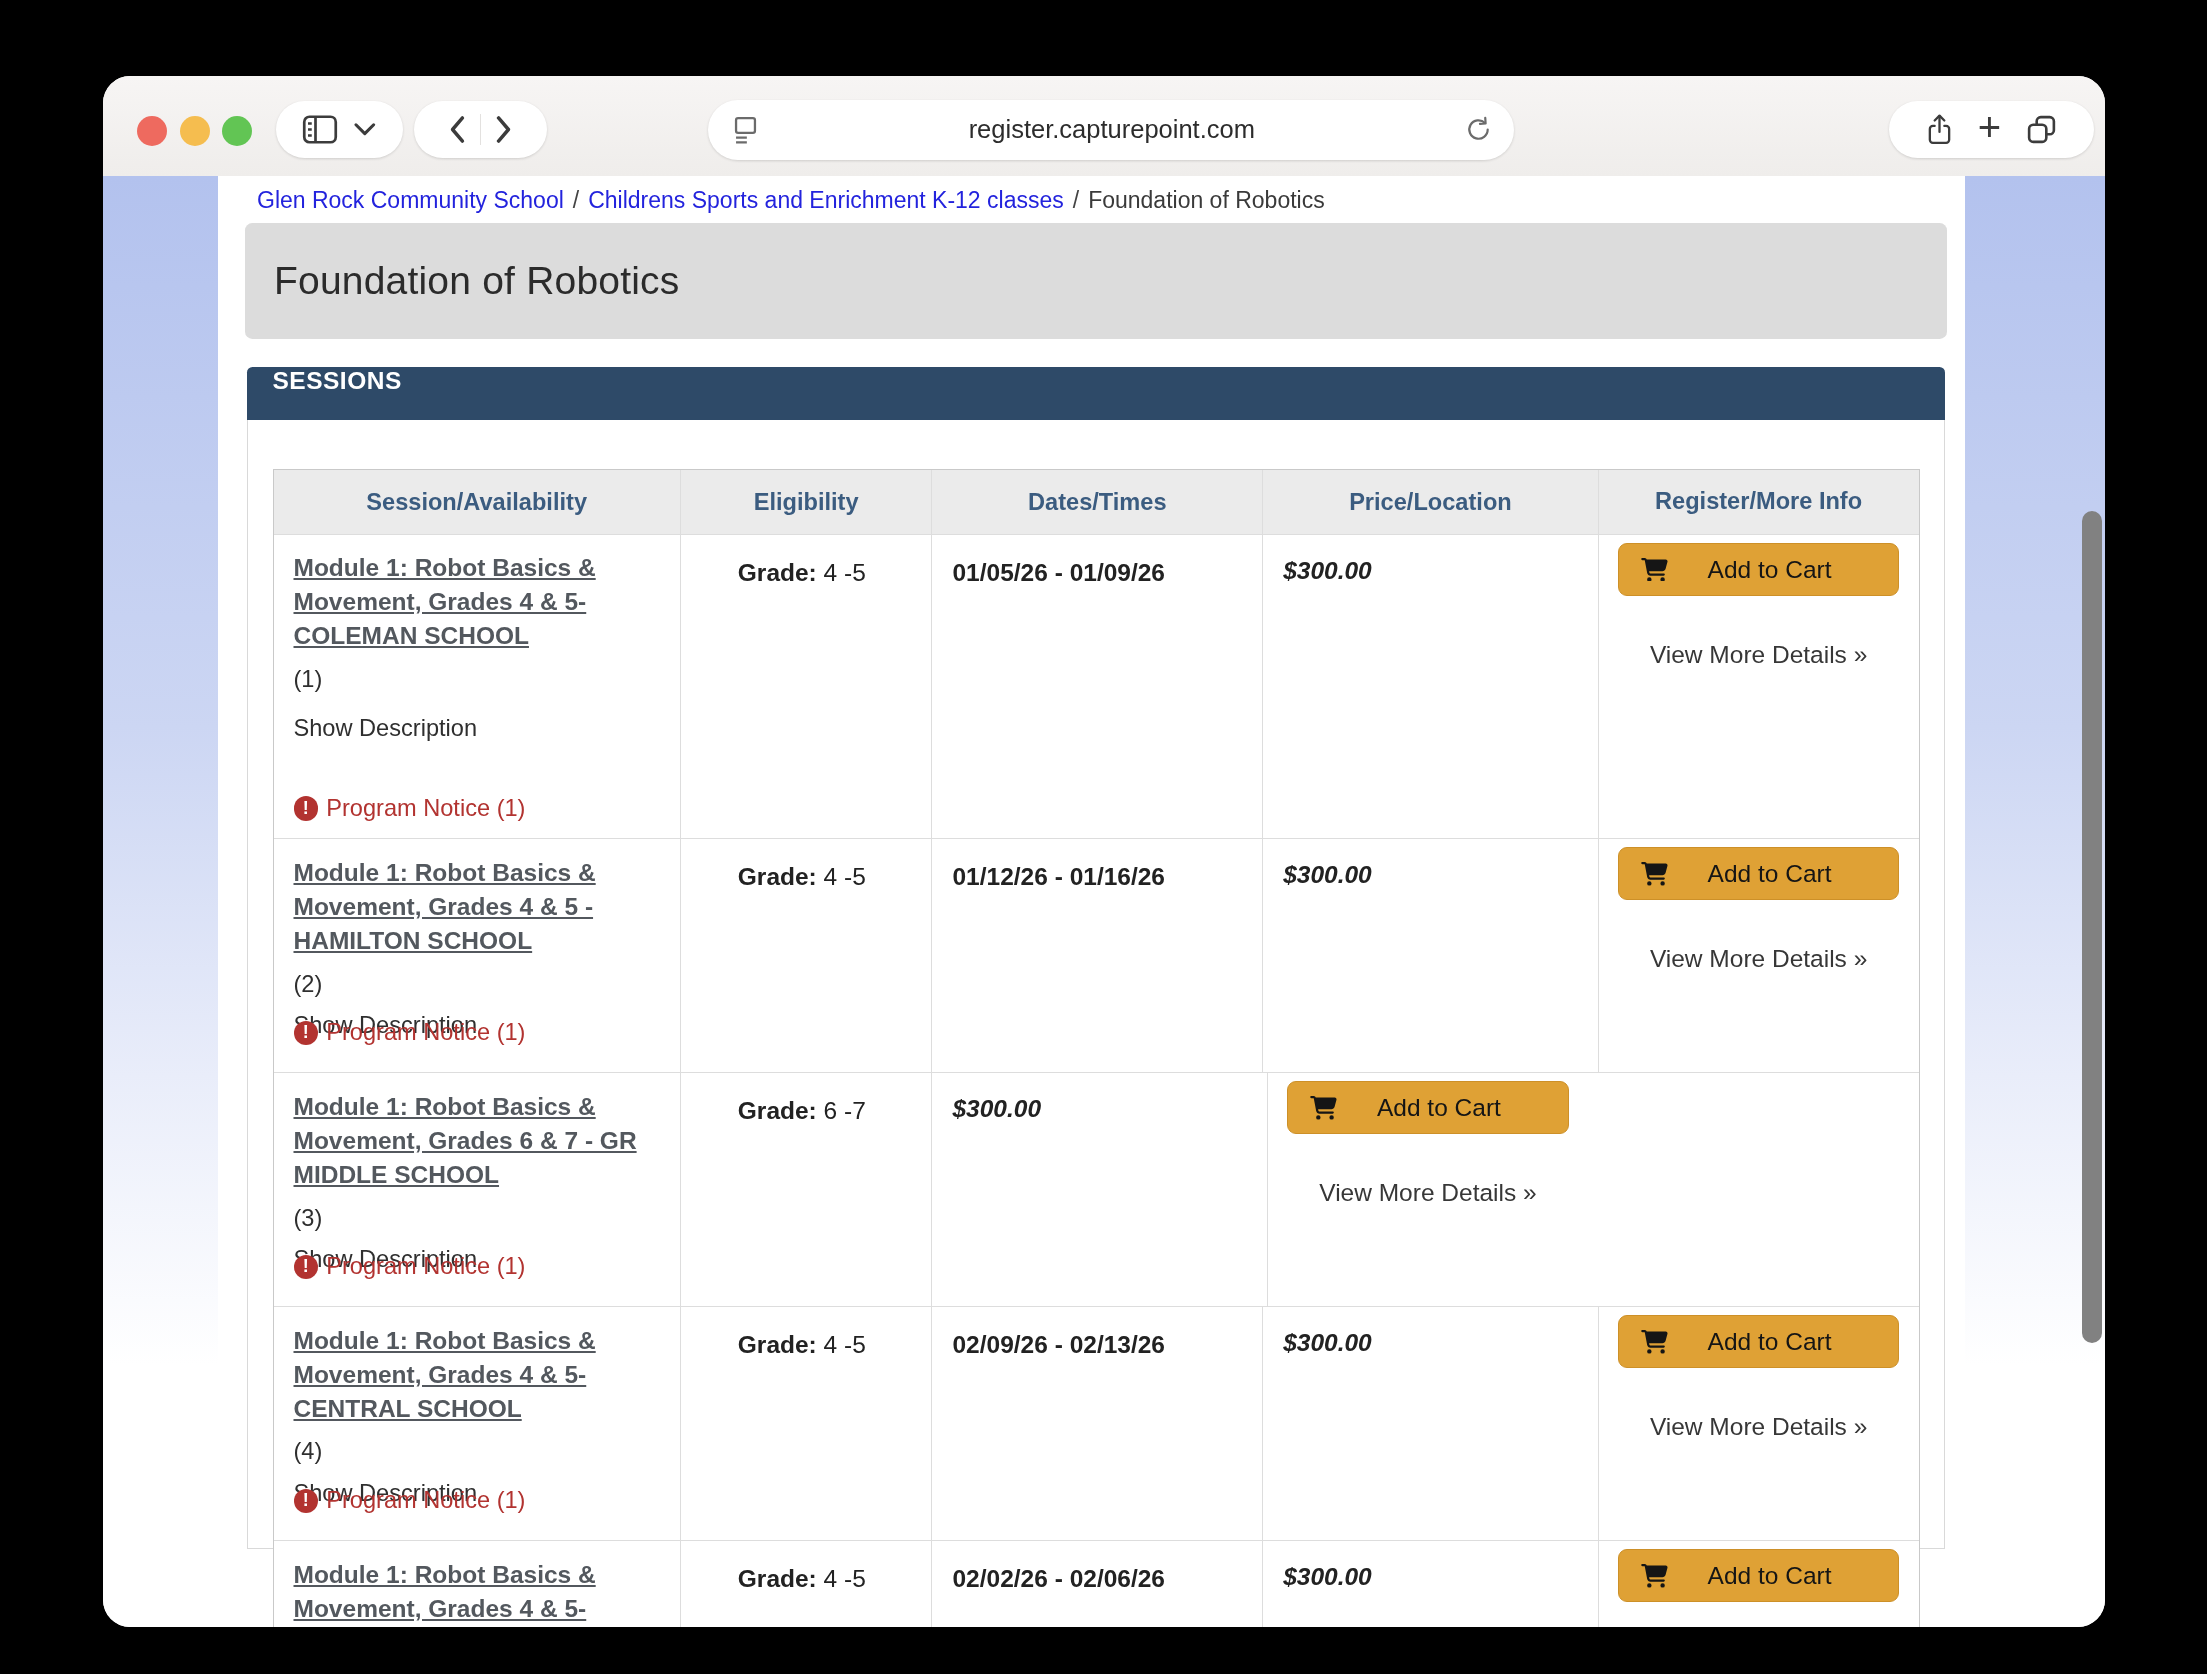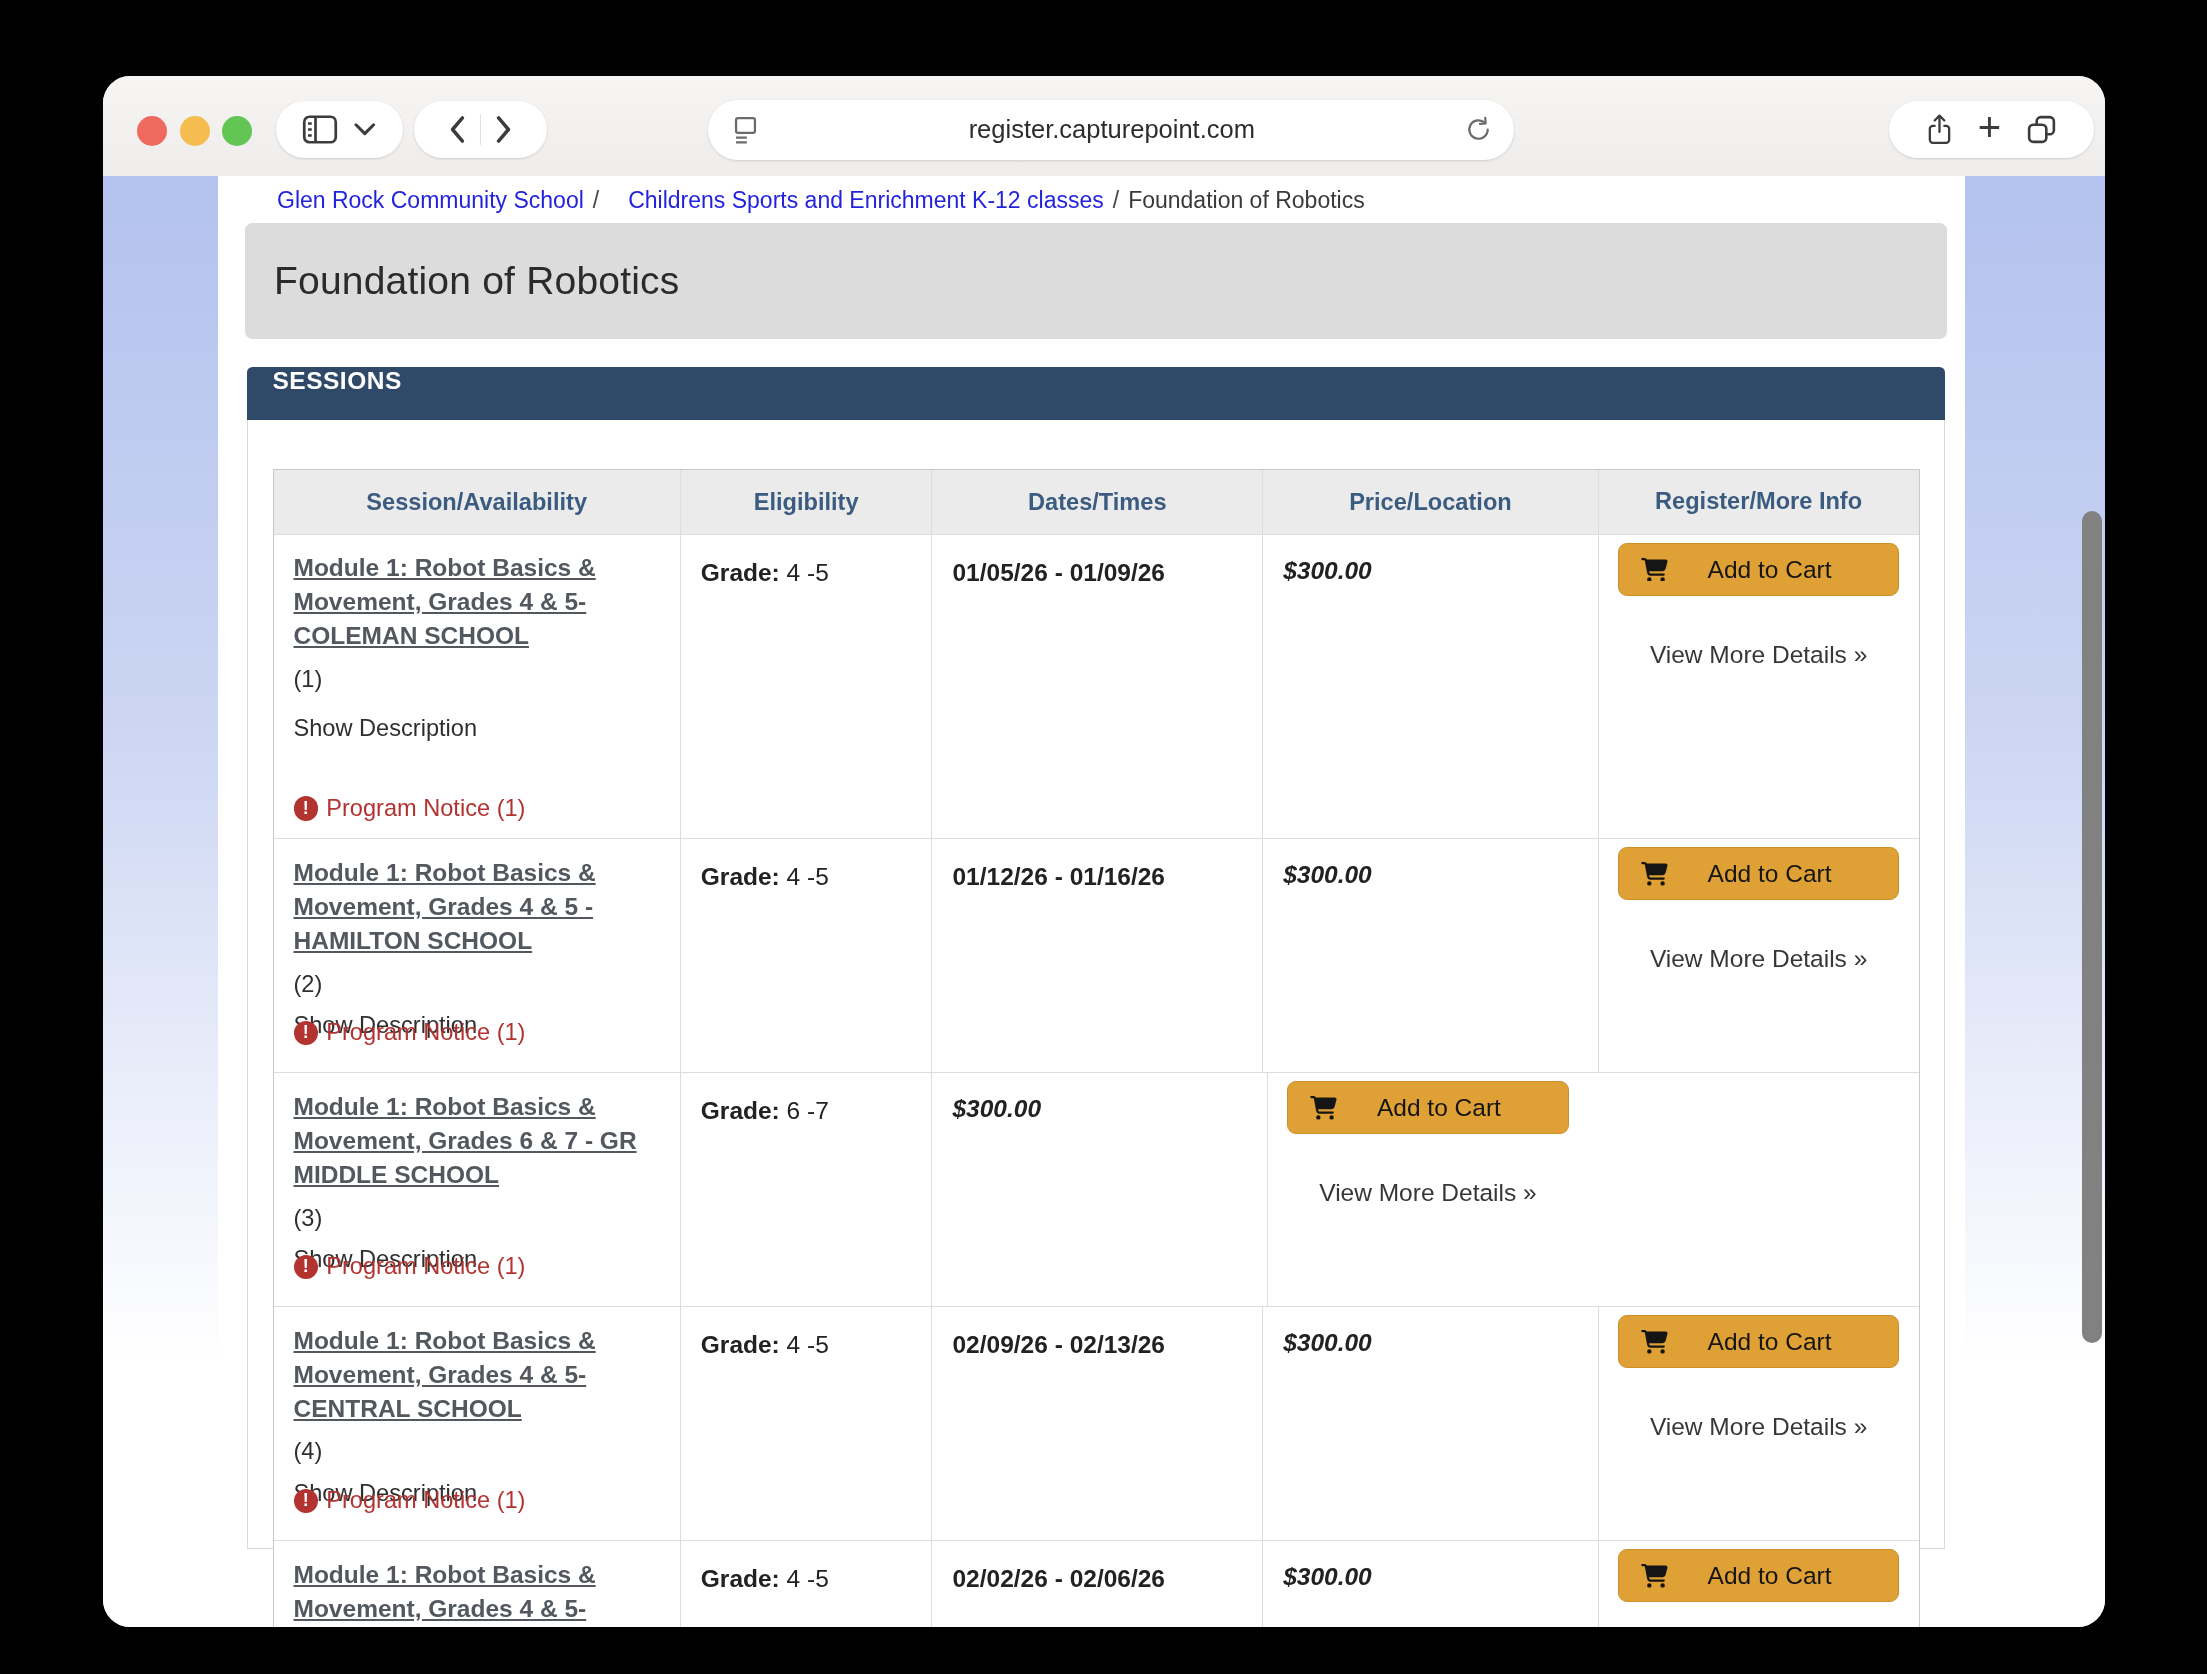--- a/index.html
+++ b/index.html
@@ -28,21 +28,21 @@
   .icn{display:block;}
   .plus-glyph{font-size:40px;color:#3c3c3c;line-height:1;margin-top:-3.6px;}
   
   .page{position:absolute;left:0;top:100px;right:0;bottom:0;
     background:linear-gradient(180deg,#b3c2ee 0%,#ccd6f3 38%,#e9edfa 62%,#ffffff 82%);}
   .content{position:absolute;left:115px;top:0;width:1747px;bottom:0;background:#fff;}
   .scroll-thumb{position:absolute;right:2.7px;top:335px;width:20px;height:832px;border-radius:10px;
     background:#818181;}
   
   .breadcrumb{position:absolute;left:39px;top:11px;font-size:23px;color:#3a3a3a;}
-  .breadcrumb a{color:#2323dd;text-decoration:none;margin-left:20px;}
+  .breadcrumb a{color:#2323dd;text-decoration:none;}
   .crumb-sep{margin:0 9px;color:#444;}
   
   .title-box{position:absolute;left:27px;top:47px;width:1702px;height:116px;background:#dcdcdc;
     border-radius:7.3px;display:flex;align-items:center;}
   .title-box h1{margin:0 0 0 29px;font-size:39px;font-weight:400;color:#2b2b2b;letter-spacing:0.2px;}
   
   .panel{position:absolute;left:29px;top:191px;width:1698px;bottom:78px;}
   .panel-head{height:53px;background:#2e4a68;border-radius:5.5px 5.5px 0 0;display:flex;align-items:flex-start;}
   .panel-head span{color:#fff;font-size:24.5px;font-weight:700;letter-spacing:0.5px;margin-left:25.5px;}
   .panel-body{position:absolute;left:0;right:0;top:53px;bottom:0;background:#fff;
@@ -63,21 +63,21 @@
   .count{font-size:23.6px;color:#2f2f2f;margin-top:12.7px;}
   .show-desc{font-size:23.6px;color:#2f2f2f;margin-top:22px;cursor:pointer;}
   .notice{font-size:23.6px;color:#b23330;display:flex;align-items:center;gap:8.2px;cursor:pointer;white-space:nowrap;}
   .r-first .notice{margin-top:53px;}
   .notice-icon{width:24.5px;height:24.5px;border-radius:50%;background:#b23330;color:#fff;
     font-size:18px;font-weight:700;display:inline-flex;align-items:center;justify-content:center;flex:0 0 24.5px;}
   .overlap{position:relative;height:44px;margin-top:14.5px;}
   .overlap .show-desc{position:absolute;left:0;top:0;margin:0;}
   .overlap .notice{position:absolute;left:0;top:7.3px;}
   .grade-line,.date-line{font-size:24.5px;color:#222;margin-top:7.3px;}
-  .grade-line b{font-weight:700;}
+  .grade-line b{font-weight:700;margin-left:37px;}
   .date-line{font-weight:700;}
   .price-line{font-size:24.5px;color:#222;font-weight:700;font-style:italic;margin-top:5.5px;}
   .c5{display:flex;flex-direction:column;align-items:center;padding-top:8px;}
   .cart-btn{width:100%;max-width:300px;height:51px;background:#dfa135;border:0.9px solid #cd9028;
     border-radius:9px;display:flex;align-items:center;cursor:pointer;}
   .cart-btn .ci{margin-left:22px;}
   .cart-btn .bl{flex:1;text-align:center;font-size:24.5px;color:#151515;margin-right:27px;}
   .view-more{font-size:24.5px;color:#373737;margin-top:45px;cursor:pointer;}
 </style>
 </head>

